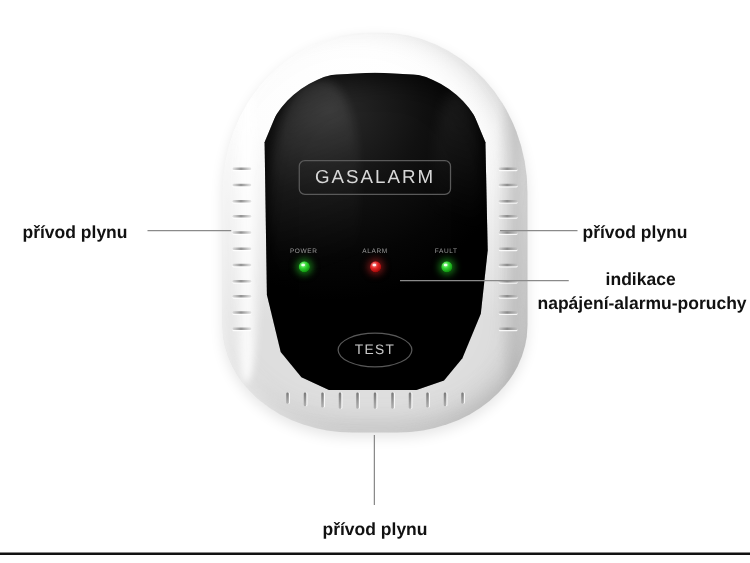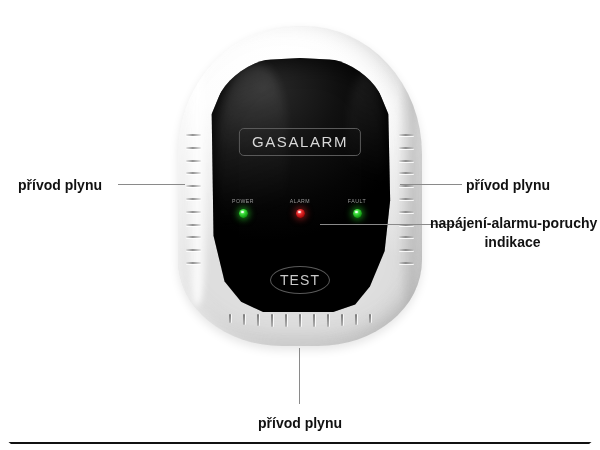--- a/index.html
+++ b/index.html
@@ -10,21 +10,20 @@
   }
   body {
     font-family: "Liberation Sans", sans-serif;
   }
   #stage {
     position: relative;
     width: 600px;
     height: 450px;
     background: #ffffff;
     overflow: hidden;
-    border-radius: 28px;
   }
 
   
   .device {
     position: absolute;
     left: 178px;
     top: 26px;
     width: 244px;
     height: 320px;
   }
@@ -166,21 +165,21 @@
   .test-btn {
     position: absolute;
     left: 50%;
     top: 240px;
     transform: translateX(-50%);
     width: 58px;
     height: 26px;
     border: 1px solid #585858;
     border-radius: 50%;
     color: #c9c9c9;
-    font-size: 14px;
+    font-size: 11px;
     letter-spacing: 1.1px;
     display: flex;
     align-items: center;
     justify-content: center;
     font-family: "Liberation Sans", sans-serif;
   }
 
   
   .vents-left, .vents-right {
     position: absolute;
@@ -340,21 +339,21 @@
   <div class="lead lead-h lead-left"></div>
   <div class="lead lead-h lead-right"></div>
   <div class="lead lead-h lead-leds"></div>
   <div class="lead lead-v lead-bot"></div>
 
   <div class="anno anno-left">přívod plynu</div>
 
   <div class="anno anno-right">přívod plynu</div>
 
   <div class="anno anno-leds">
+    <div>indikace</div>
     <div>napájení-alarmu-poruchy</div>
-    <div>indikace</div>
   </div>
 
   <div class="anno anno-bottom">přívod plynu</div>
 
   <div class="baseline"></div>
 
 </div>
 
 </body></html>

